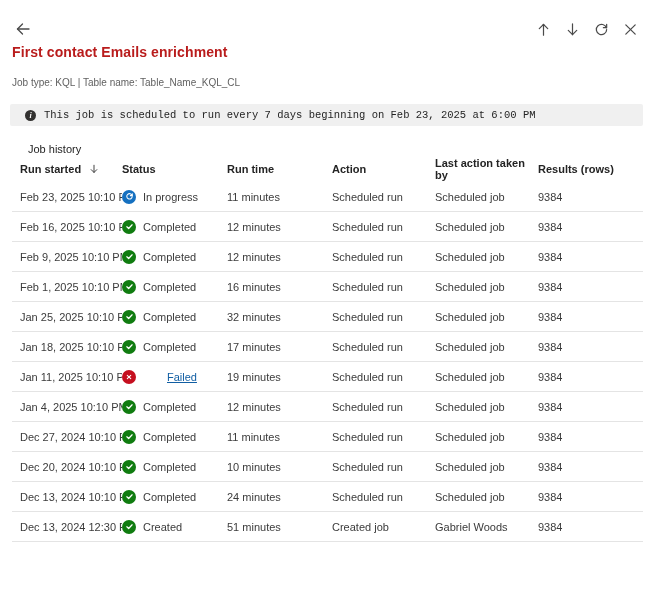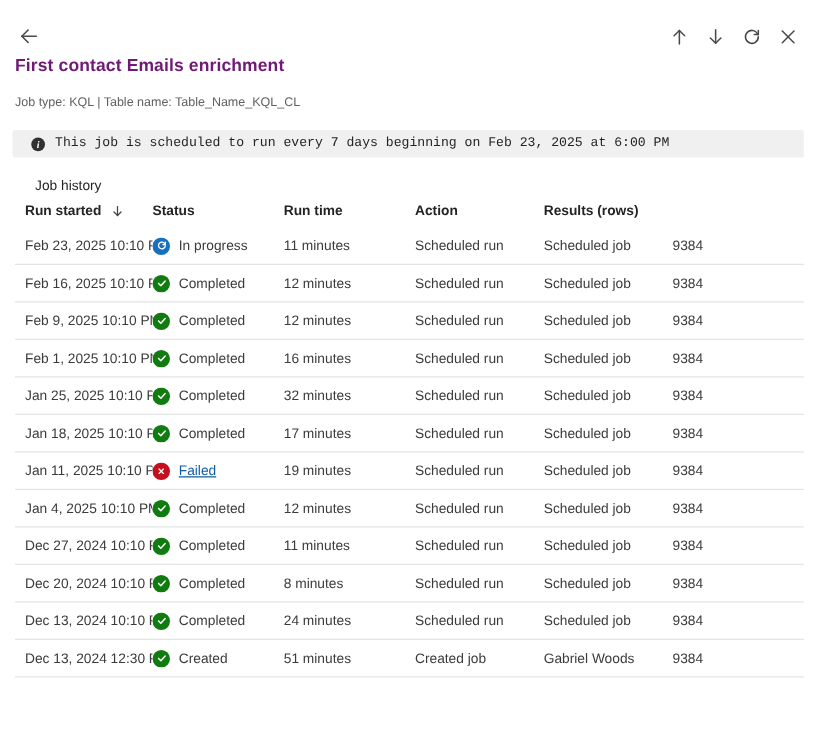--- a/index.html
+++ b/index.html
@@ -13,21 +13,21 @@
     display: flex; justify-content: space-between; align-items: center;
     padding: 20px 14px 0 14px; height: 38px;
   }
   .icon-btn {
     background: none; border: none; cursor: pointer; padding: 0;
     width: 18px; height: 18px; display: flex; align-items: center; justify-content: center;
     color: #4a4a4a;
   }
   .toolbar-right { display: flex; gap: 11px; }
   .title-block { padding: 6px 12px 0 12px; }
-  h1.page-title { font-size: 14px; font-weight: 700; color: #701a75; letter-spacing: .1px; }
+  h1.page-title { font-size: 14px; font-weight: 700; color: #b91c1c; letter-spacing: .1px; }
   .page-subtitle { margin-top: 17px; font-size: 10px; color: #616161; }
   .banner {
     margin: 16px 10px 0 10px; background: #f0f0f0; border-radius: 2px;
     height: 22px; display: flex; align-items: center; gap: 8px; padding: 0 15px;
   }
   .info-icon {
     width: 11px; height: 11px; border-radius: 50%; background: #323130; color: #fff;
     font-size: 8px; font-weight: 700; font-family: "Liberation Serif", serif;
     display: inline-flex; align-items: center; justify-content: center; flex: 0 0 auto;
     font-style: italic;
@@ -47,21 +47,21 @@
   .tr { height: 30px; border-bottom: 1px solid #e4e4e4; }
   .td { font-size: 11px; color: #3b3b3b; white-space: nowrap; overflow: hidden; }
   .td.status { display: flex; align-items: center; gap: 7px; }
   .status-icon {
     width: 14px; height: 14px; border-radius: 50%; flex: 0 0 auto;
     display: inline-flex; align-items: center; justify-content: center; color: #fff;
   }
   .status-icon.in-progress { background: var(--in_progress_blue); }
   .status-icon.completed, .status-icon.created { background: var(--completed_green); }
   .status-icon.failed { background: var(--failed_red); }
-  .status-text a { color: var(--link_blue); text-decoration: underline; }
+  .status-text a { color: var(--link_blue); text-decoration: underline; margin-left: 24px; }
 </style>
 </head>
 <body>
 
 <div class="toolbar">
   <button class="icon-btn" aria-label="Back">
     <span style="display:inline-flex">
       <svg width="16" height="16" viewBox="0 0 16 16" fill="none" stroke="currentColor" stroke-width="1.3" stroke-linecap="round" stroke-linejoin="round">
           <path d="M14 8H2.5"></path>
           <path d="M7.5 3L2.5 8l5 5"></path>
@@ -123,20 +123,21 @@
       <span class="sort-icon">
         <svg width="10" height="10" viewBox="0 0 16 16" fill="none" stroke="currentColor" stroke-width="1.6" stroke-linecap="round" stroke-linejoin="round">
             <path d="M8 2v11.5"></path>
             <path d="M3.5 9L8 13.5 12.5 9"></path>
           </svg>
       </span>
     </div>
     <div class="th">Status</div>
     <div class="th">Run time</div>
     <div class="th">Action</div>
+    <div class="th">Last action taken by</div>
     <div class="th">Results (rows)</div>
   </div>
   <div id="tbody">
   <div class="grid-row tr">
     <div class="td">Feb 23, 2025 10:10 PM</div>
     <div class="td status">
       <span class="status-icon in-progress">
             <svg width="9" height="9" viewBox="0 0 12 12" fill="none" stroke="#fff" stroke-width="1.4" stroke-linecap="round" stroke-linejoin="round">
               <path d="M9.4 4.6A3.6 3.6 0 1 0 9.6 6"></path>
               <path d="M9.7 2.2v2.6H7.1"></path>
@@ -282,21 +283,21 @@
   <div class="grid-row tr">
     <div class="td">Dec 20, 2024 10:10 PM</div>
     <div class="td status">
       <span class="status-icon completed">
             <svg width="9" height="9" viewBox="0 0 12 12" fill="none" stroke="#fff" stroke-width="1.6" stroke-linecap="round" stroke-linejoin="round">
               <path d="M2.5 6.3l2.4 2.4 4.6-5"></path>
             </svg>
           </span>
       <span class="status-text">Completed</span>
     </div>
-    <div class="td">8 minutes</div>
+    <div class="td">10 minutes</div>
     <div class="td">Scheduled run</div>
     <div class="td">Scheduled job</div>
     <div class="td">9384</div>
   </div>
 
   <div class="grid-row tr">
     <div class="td">Dec 13, 2024 10:10 PM</div>
     <div class="td status">
       <span class="status-icon completed">
             <svg width="9" height="9" viewBox="0 0 12 12" fill="none" stroke="#fff" stroke-width="1.6" stroke-linecap="round" stroke-linejoin="round">

